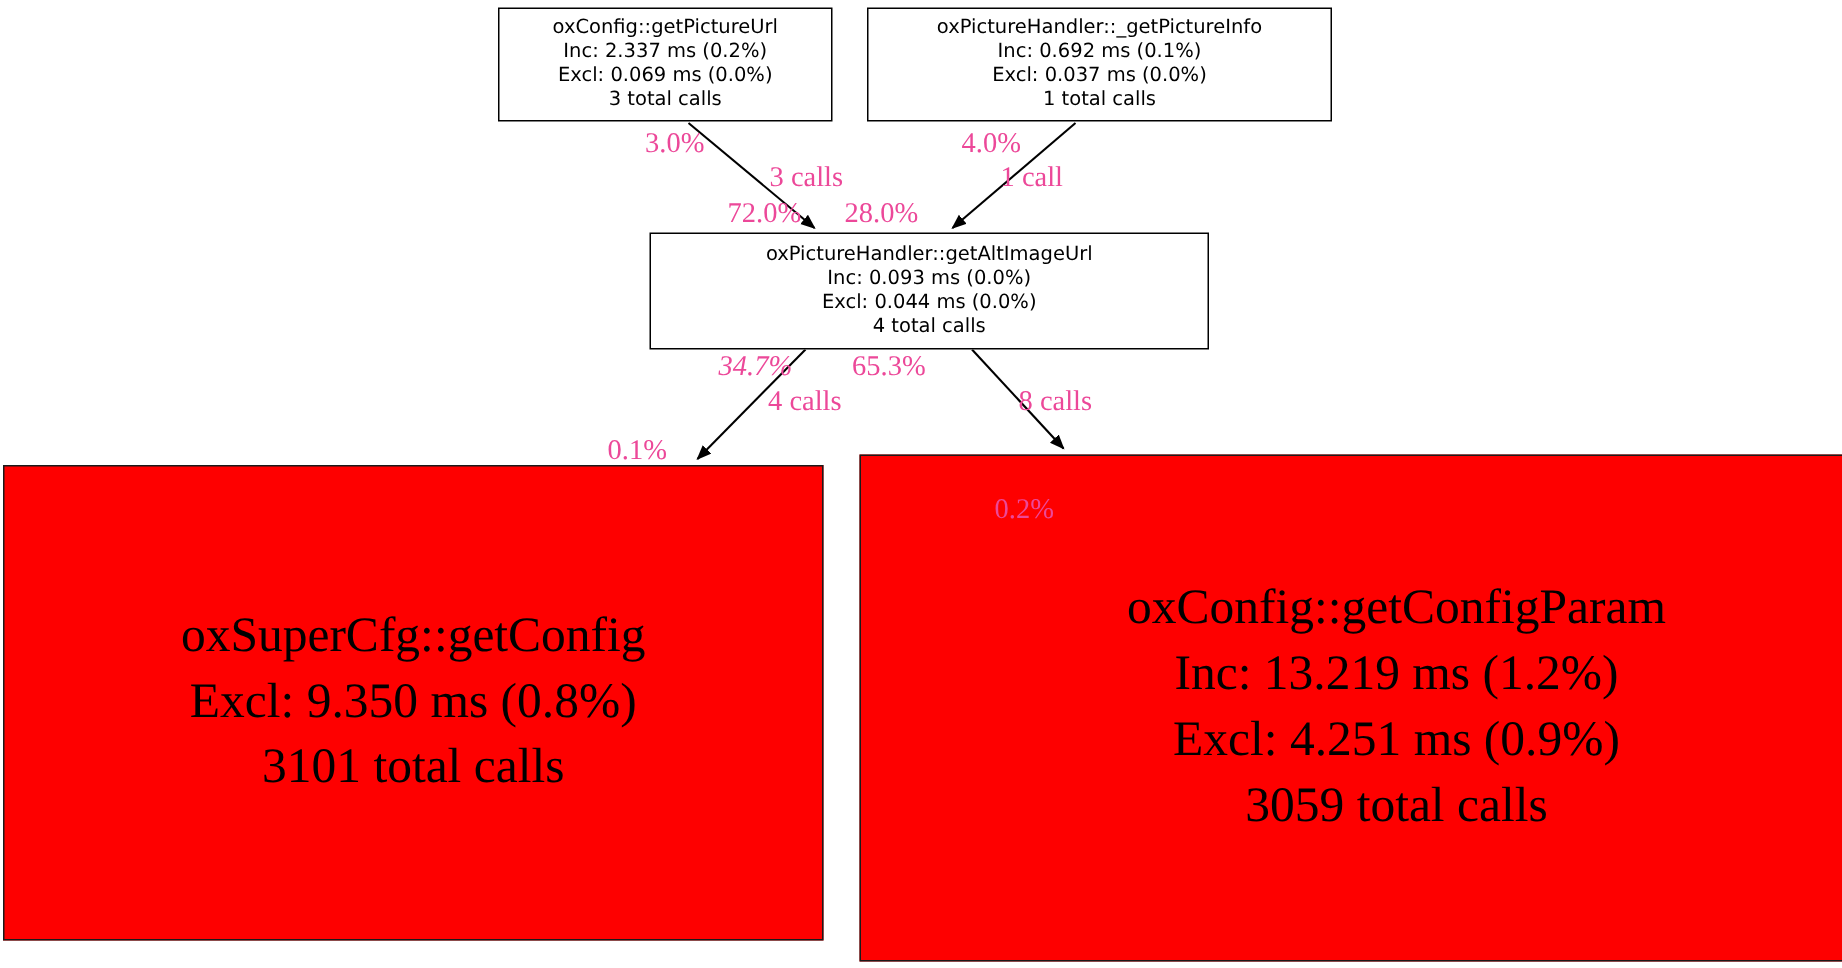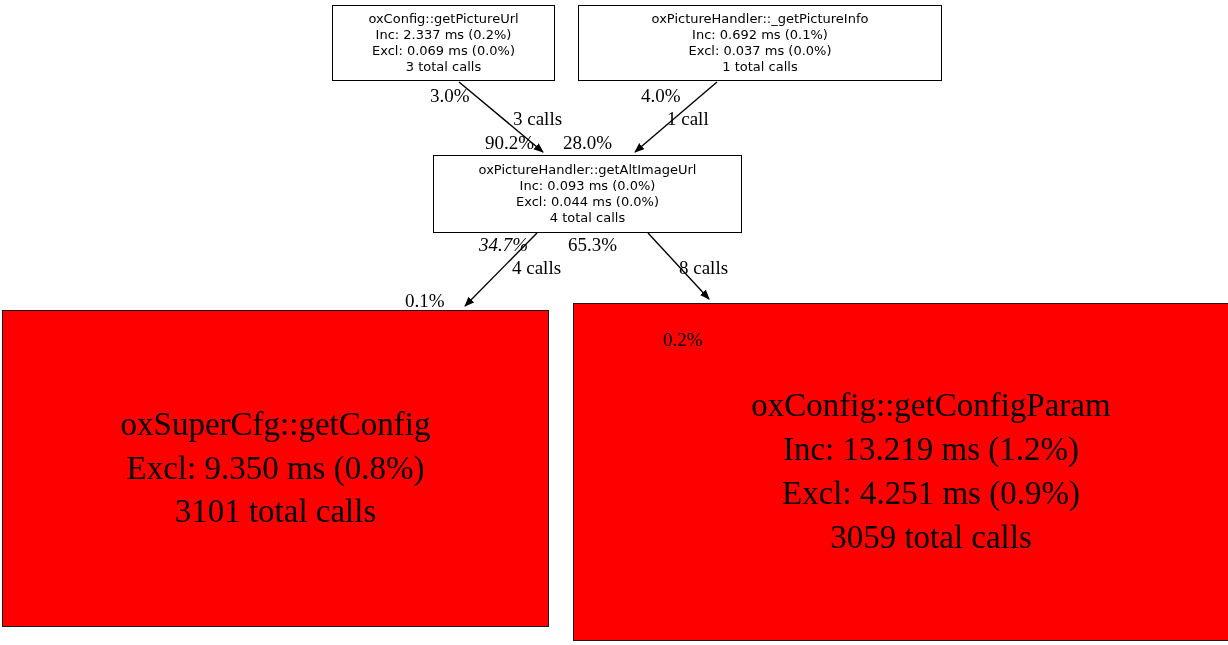--- a/index.html
+++ b/index.html
@@ -51,21 +51,21 @@
   .node .title {
     display: block;
   }
   .node .line {
     display: block;
   }
   .edge-label {
     position: absolute;
     font-family: "Liberation Serif", "DejaVu Serif", serif;
     font-size: 19px;
-    color: #000000;
+    color: #ec4899;
     white-space: nowrap;
     line-height: 1;
   }
 </style>
 </head>
 <body>
 
 <div id="canvas">
 
   <svg class="edges" viewBox="0 0 1228 645">
@@ -84,28 +84,28 @@
     <path d="M 648 233 L 709 299" stroke="#000000" stroke-width="1.4" fill="none" marker-end="url(#ah)"></path>
   </svg>
 
   <div class="node small" style="left:332px; top:5px; width:223px; height:76px;">
     <span class="title">oxConfig::getPictureUrl</span>
     <span class="line">Inc: 2.337 ms (0.2%)</span>
     <span class="line">Excl: 0.069 ms (0.0%)</span>
     <span class="line">3 total calls</span>
   </div>
 
-  <div class="node small" style="left:578px; top:5px; width:364px; height:76px;">
+  <div class="node small" style="left:578px; top:5px; width:310px; height:76px;">
     <span class="title">oxPictureHandler::_getPictureInfo</span>
     <span class="line">Inc: 0.692 ms (0.1%)</span>
     <span class="line">Excl: 0.037 ms (0.0%)</span>
     <span class="line">1 total calls</span>
   </div>
 
-  <div class="node small" style="left:433px; top:155px; width:309px; height:78px;">
+  <div class="node small" style="left:433px; top:155px; width:373px; height:78px;">
     <span class="title">oxPictureHandler::getAltImageUrl</span>
     <span class="line">Inc: 0.093 ms (0.0%)</span>
     <span class="line">Excl: 0.044 ms (0.0%)</span>
     <span class="line">4 total calls</span>
   </div>
 
   <div class="node big" style="left:2px; top:310px; width:547px; height:317px;">
     <span class="title">oxSuperCfg::getConfig</span>
     <span class="line">Excl: 9.350 ms (0.8%)</span>
     <span class="line">3101 total calls</span>
@@ -113,21 +113,21 @@
 
   <div class="node big" style="left:573px; top:303px; width:716px; height:338px;">
     <span class="title">oxConfig::getConfigParam</span>
     <span class="line">Inc: 13.219 ms (1.2%)</span>
     <span class="line">Excl: 4.251 ms (0.9%)</span>
     <span class="line">3059 total calls</span>
   </div>
 
   <div class="edge-label" style="left:430px; top:86px;">3.0%</div>
   <div class="edge-label" style="left:513px; top:109px;">3 calls</div>
-  <div class="edge-label" style="left:485px; top:133px;">90.2%</div>
+  <div class="edge-label" style="left:485px; top:133px;">72.0%</div>
 
   <div class="edge-label" style="left:641px; top:86px;">4.0%</div>
   <div class="edge-label" style="left:667px; top:109px;text-align:right;">1 call</div>
   <div class="edge-label" style="left:563px; top:133px;">28.0%</div>
 
   <div class="edge-label" style="left:479px; top:235px;font-style:italic;">34.7%</div>
   <div class="edge-label" style="left:512px; top:258px;">4 calls</div>
   <div class="edge-label" style="left:405px; top:291px;">0.1%</div>
 
   <div class="edge-label" style="left:568px; top:235px;">65.3%</div>

